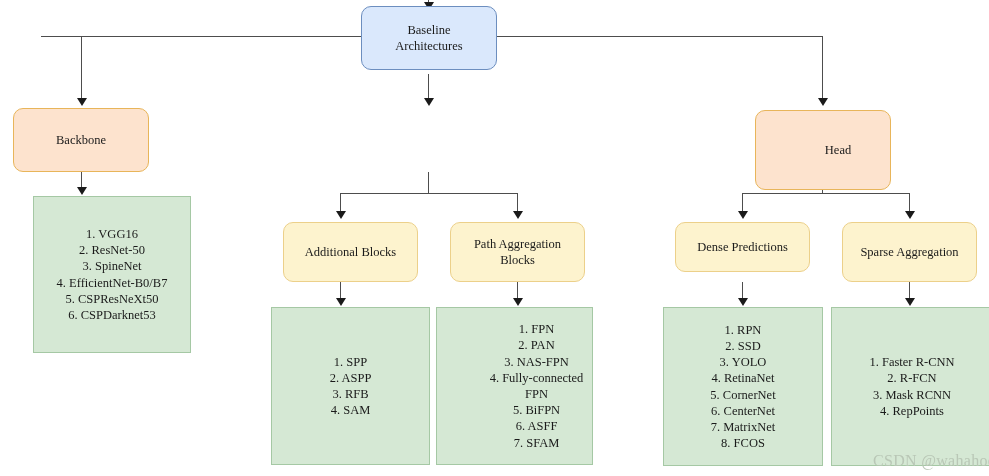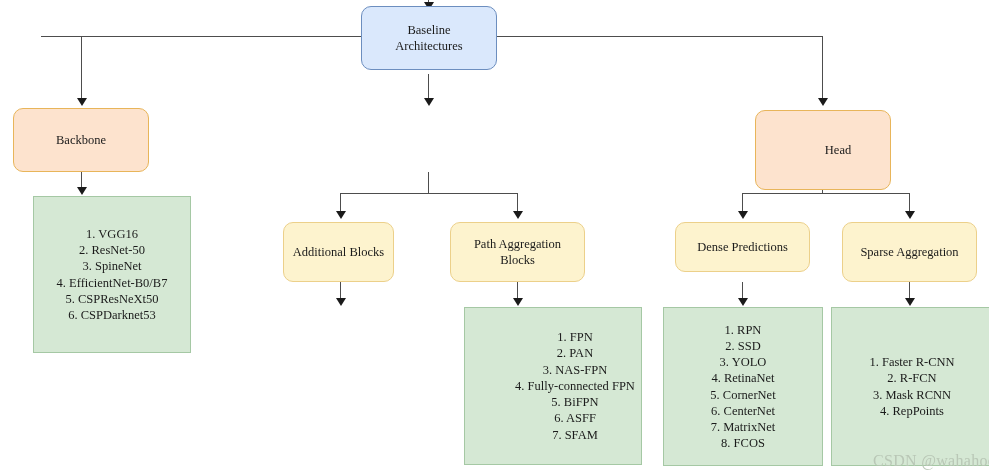--- a/index.html
+++ b/index.html
@@ -130,36 +130,42 @@
 6. CSPDarknet53</span>
   </div>
 
   <div class="vline" style="left:428px; top:172px; height:22px;"></div>
   <div class="hline" style="left:340px; top:193px; width:178px;"></div>
   <div class="vline" style="left:340px; top:193px; height:21px;"></div>
   <div class="arrow" style="left:336px; top:211px;"></div>
   <div class="vline" style="left:517px; top:193px; height:21px;"></div>
   <div class="arrow" style="left:513px; top:211px;"></div>
 
-  <div class="node node-yellow" style="left:283px; top:222px; width:111px; height:60px;">
+  <div class="node node-yellow" style="left:283px; top:222px; width:135px; height:60px;">
     <span class="list">Additional Blocks</span>
   </div>
 
   <div class="node node-yellow" style="left:450px; top:222px; width:135px; height:60px;">
     <span class="list">Path Aggregation
 Blocks</span>
   </div>
 
   <div class="vline" style="left:340px; top:282px; height:18px;"></div>
   <div class="arrow" style="left:336px; top:298px;"></div>
   <div class="vline" style="left:517px; top:282px; height:18px;"></div>
   <div class="arrow" style="left:513px; top:298px;"></div>
 
-
-  <div class="node node-green" style="left:464px; top:307px; width:178px; height:158px;padding-left:44px;">
+  <div class="node node-green" style="left:271px; top:307px; width:159px; height:158px;">
+    <span class="list">1. SPP
+2. ASPP
+3. RFB
+4. SAM</span>
+  </div>
+
+  <div class="node node-green" style="left:436px; top:307px; width:157px; height:158px;padding-left:44px;">
     <span class="list">1. FPN
 2. PAN
 3. NAS-FPN
 4. Fully-connected FPN
 5. BiFPN
 6. ASFF
 7. SFAM</span>
   </div>
 
   <div class="vline" style="left:822px; top:172px; height:22px;"></div>

